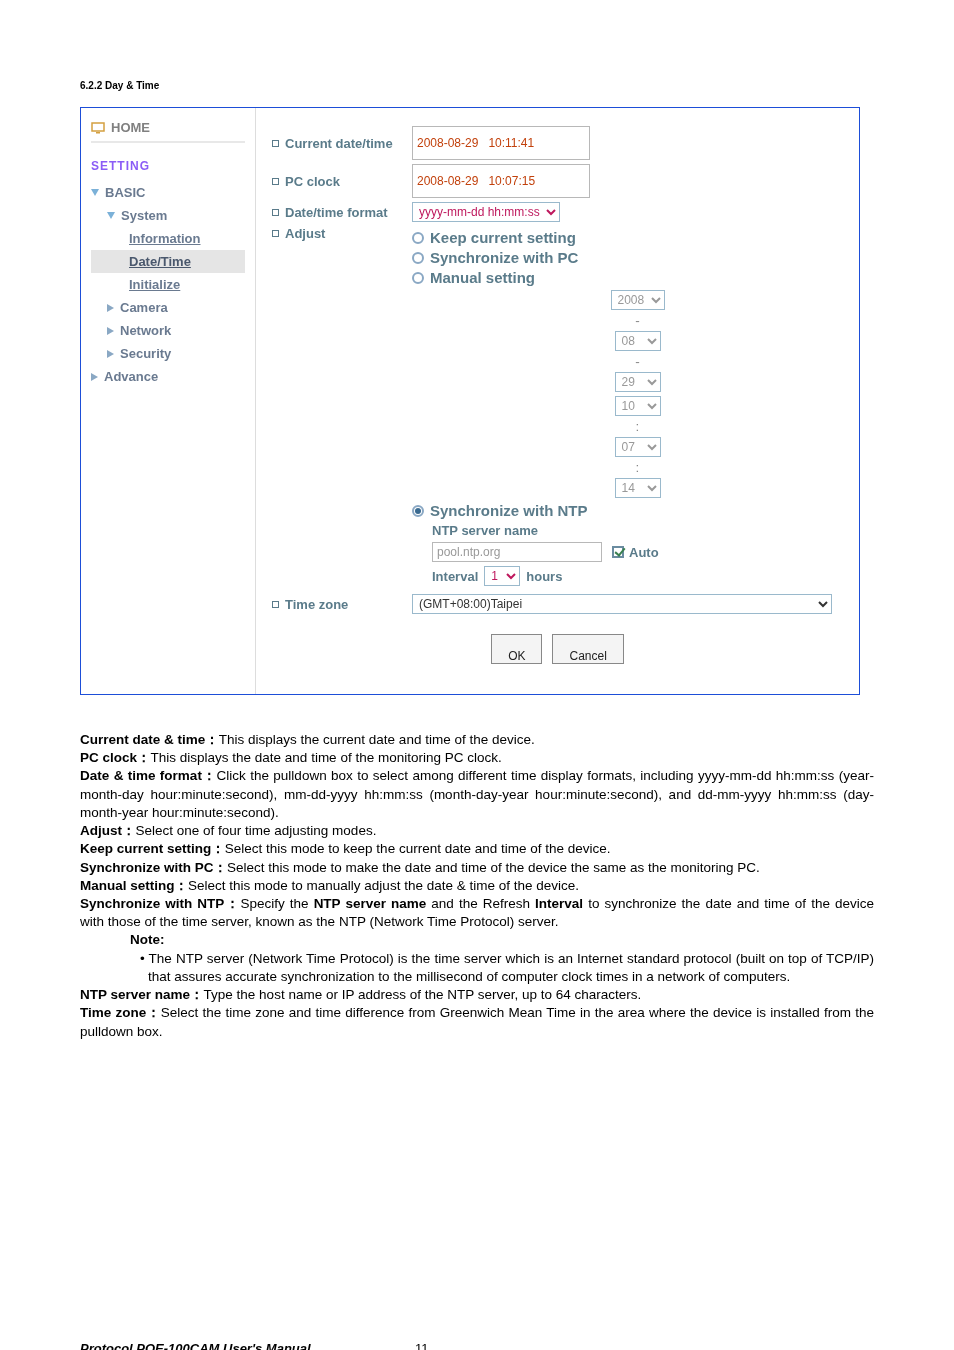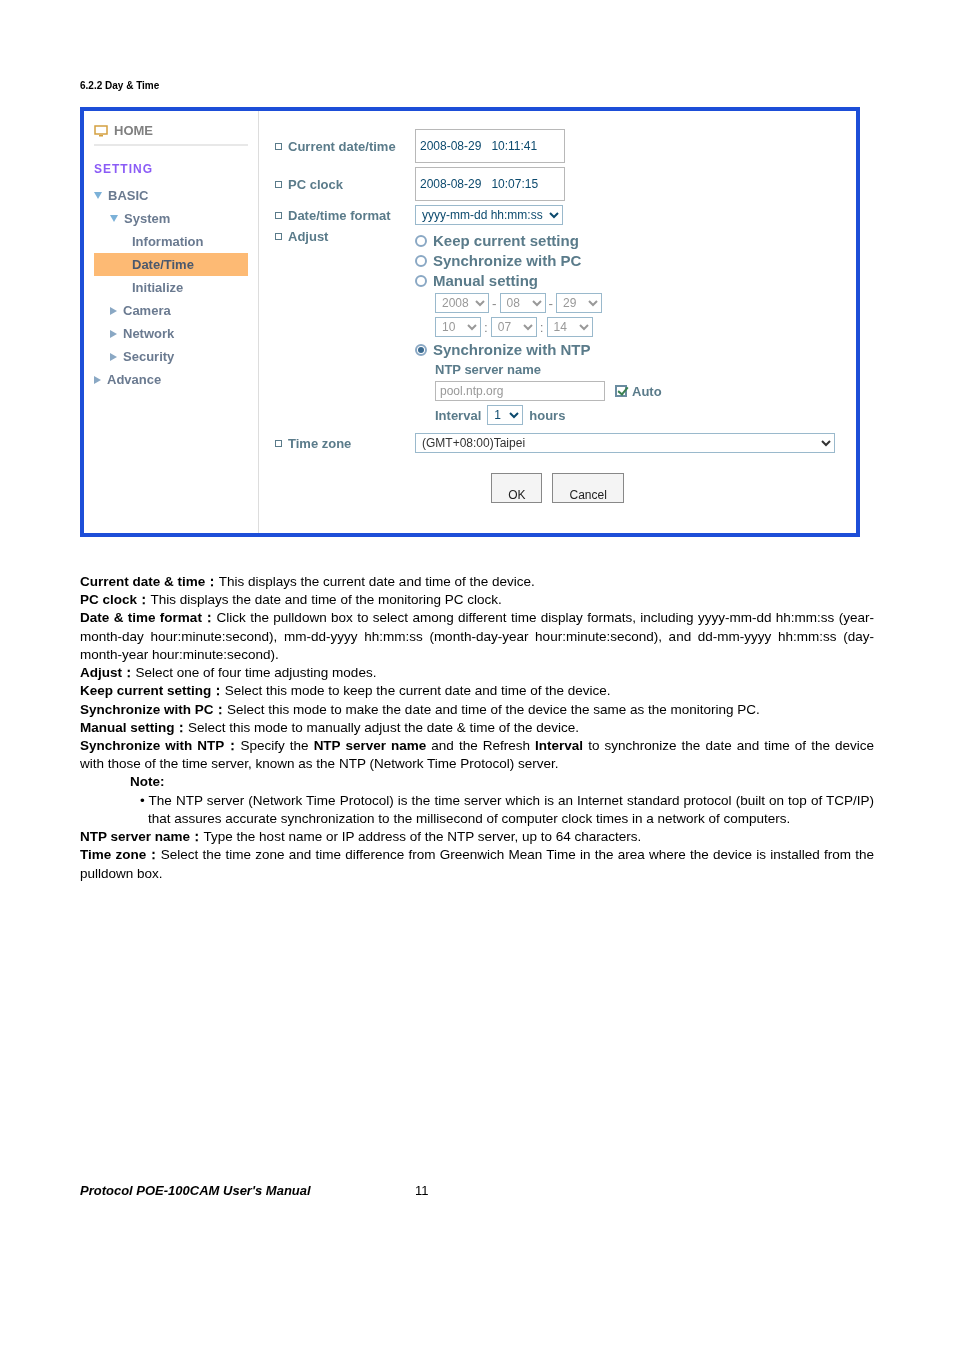--- a/index.html
+++ b/index.html
@@ -14,21 +14,21 @@
   }
   .page {
     padding: 80px 80px 40px 80px;
   }
   .section-heading {
     font-weight: bold;
     font-size: 10px;
     margin-bottom: 16px;
   }
   .screenshot {
-    border: 4px solid #1d4ed8;
+    border: 1px solid #1d4ed8;
     width: 780px;
     margin: 11px 0 36px 0;
     display: flex;
     background: #fff;
   }
   .sidebar {
     width: 175px;
     border-right: 1px solid #ddd;
     padding: 12px 10px 24px 10px;
     background: #fff;
@@ -58,23 +58,23 @@
   .nav-item {
     display: flex;
     align-items: center;
     gap: 6px;
     color: #6a7a90;
     font-size: 13px;
     font-weight: bold;
     padding: 4px 0;
   }
   .nav-item.level-2 { padding-left: 16px; }
-  .nav-item.level-3 { padding-left: 38px; color: #6a7a90; font-weight: bold; }
+  .nav-item.level-3 { padding-left: 38px; color: #6a7a90; font-weight: bold; text-decoration: underline; }
   .nav-item.selected {
-    background: #fdba74;
+    background: #e5e5e5;
     color: #4a586d;
   }
   .tri {
     width: 0; height: 0; display: inline-block;
   }
   .tri-down {
     border-left: 4px solid transparent;
     border-right: 4px solid transparent;
     border-top: 7px solid #7bb1d8;
   }
@@ -103,34 +103,34 @@
     font-weight: bold;
     font-size: 13px;
   }
   .sq {
     width: 7px; height: 7px;
     border: 1px solid #5a7b8a;
     display: inline-block;
   }
   .val { flex: 1; }
   .readonly-input {
-    width: 150px;
+    width: 178px;
     height: 20px;
     border: 1px solid #b8b8b8;
     font-size: 12px;
     padding: 16px 4px;
-    color: #0c4a6e;
+    color: #c2410c;
     background: #fff;
   }
   .select-box {
     height: 20px;
     border: 1px solid #9ab9cc;
     font-size: 12px;
     padding: 1px 2px;
-    color: #0c4a6e;
+    color: #be185d;
     background: #fff;
   }
   .select-box.narrow { width: 46px; color: #999; }
   .select-box.datefmt { width: 148px; }
   .select-box.interval { width: 36px; }
   .select-box.timezone { width: 420px; color: #333; }
   .radio-row {
     display: flex;
     align-items: center;
     gap: 6px;
@@ -153,20 +153,21 @@
     border-radius: 50%;
     position: absolute;
     top: 1px; left: 1px;
   }
   .date-row {
     display: flex;
     align-items: center;
     gap: 3px;
     margin: 4px 0 4px 20px;
     color: #888;
+    flex-direction: column;
   }
   .ntp-line {
     font-weight: bold;
     color: #5a7b8a;
     font-size: 13px;
     margin: 4px 0 4px 20px;
   }
   .ntp-input-row { display: flex; align-items: center; gap: 10px; margin: 4px 0 4px 20px; }
   .text-input {
     width: 170px; height: 20px;

